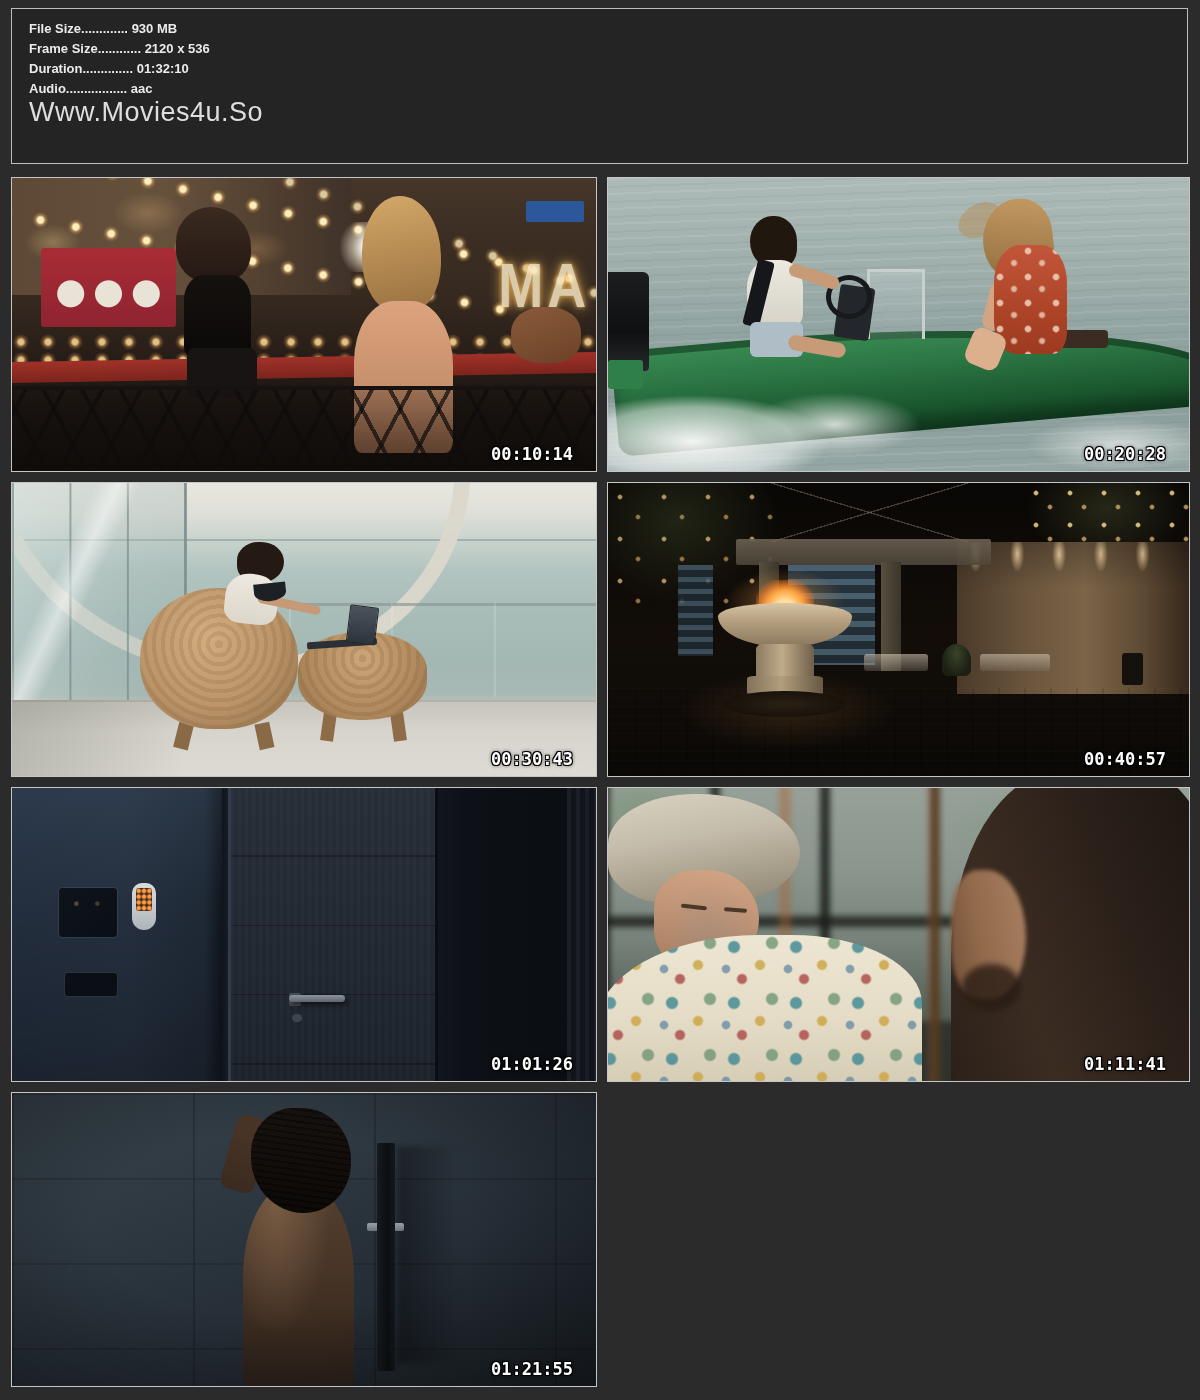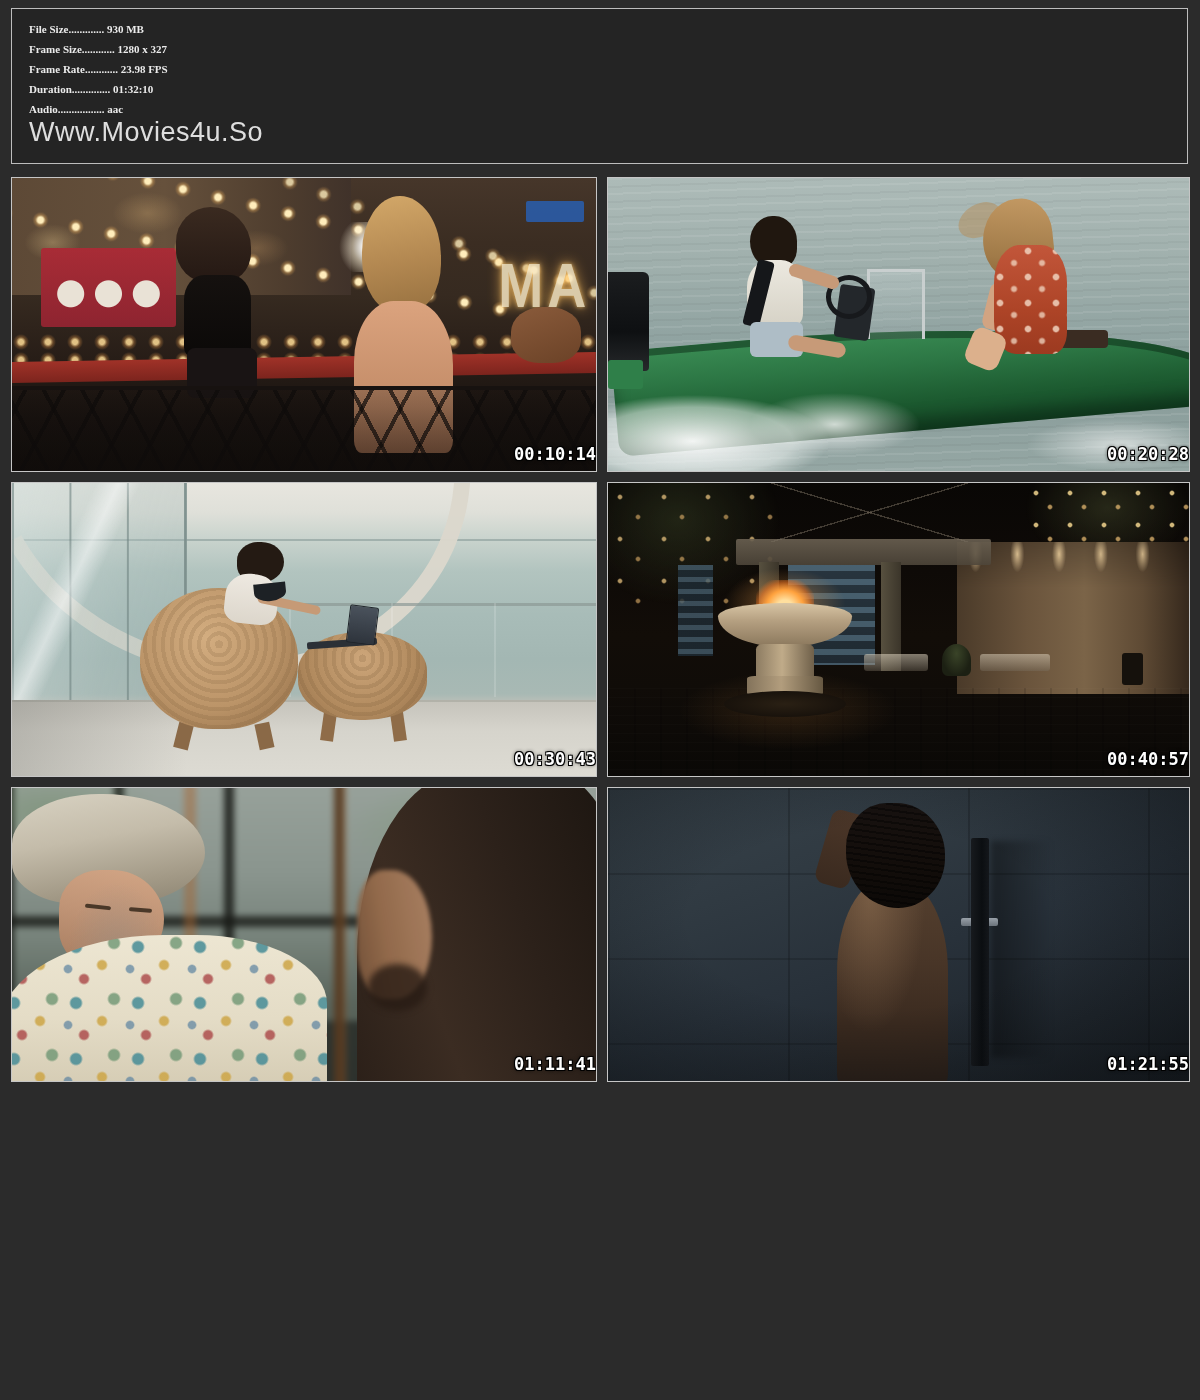--- a/index.html
+++ b/index.html
@@ -1,28 +1,28 @@
 <!DOCTYPE html>
 <html><head>
 <meta charset="utf-8">
 <style>
 *{margin:0;padding:0;box-sizing:border-box}
 html,body{width:1200px;height:1400px;overflow:hidden;background:#2b2b2b}
 .page{position:relative;width:1200px;height:1400px;background:#2b2b2b;font-family:"DejaVu Sans Mono",monospace}
 
 
 .info{position:absolute;left:11px;top:8px;width:1177px;height:156px;border:1px solid #bdbdbd;background:#242424;padding:10px 0 0 17px;overflow:hidden}
-.info-row{font-family:Liberation Serif, serif;font-weight:bold;font-size:11px;line-height:20px;color:#ebebeb;white-space:pre}
+.info-row{font-family:Liberation Sans, sans-serif;font-weight:bold;font-size:13px;line-height:20px;color:#ebebeb;white-space:pre}
 .watermark{font-family:"Liberation Sans",sans-serif;font-weight:400;font-size:27px;line-height:26px;color:#dedede;letter-spacing:.5px}
 
 
 .grid{position:absolute;left:11px;top:177px;display:grid;grid-template-columns:586px 583px;grid-template-rows:repeat(4,295px);gap:10px}
 .shot{position:relative;border:1px solid #c6c6c6;overflow:hidden;background:#15803d}
 .shot *{position:absolute}
-.ts{right:0;bottom:7px;font:bold 17px "DejaVu Sans Mono",monospace;color:#fff;z-index:9;
+.ts{right:23px;bottom:7px;font:bold 17px "DejaVu Sans Mono",monospace;color:#fff;z-index:9;
  text-shadow:-1px -1px 0 #000,1px -1px 0 #000,-1px 1px 0 #000,1px 1px 0 #000,0 0 4px #000}
 
 
 .s1{background:linear-gradient(180deg,#46362a 0%,#3b2d22 22%,#362a20 40%,#271d17 62%,#191310 82%,#14100d 100%)}
 .s1 .wall{left:0;top:0;width:58%;height:40%;background:
  radial-gradient(ellipse 40px 26px at 12% 55%,rgba(230,200,140,.35),transparent 70%),
  radial-gradient(ellipse 50px 30px at 40% 30%,rgba(220,180,120,.3),transparent 70%),
  radial-gradient(ellipse 46px 26px at 72% 60%,rgba(220,170,110,.25),transparent 70%),
  linear-gradient(90deg,#5d4936 0%,#66513c 45%,#4e3d2e 80%,#40322a 100%)}
 .s1 .banner{left:5%;top:24%;width:23%;height:27%;border-radius:3px;background:
@@ -243,22 +243,21 @@
 .s8 .bar{left:62.5%;top:17%;width:3%;height:78%;background:linear-gradient(90deg,#171a1e 0%,#0b0e11 60%,#14171b 100%);border-radius:2px}
 .s8 .vign{left:0;top:0;width:100%;height:100%;background:radial-gradient(ellipse at 45% 45%,transparent 40%,rgba(8,10,12,.5) 100%)}
 </style>
 </head>
 <body>
 
 <div class="page">
 
   <div class="info">
     <div class="info-row"><span>File Size</span><span>.............</span> <span>930 MB</span></div>
-    <div class="info-row"><span>Frame Size</span><span>............</span> <span>1280 x 327</span></div>
-    <div class="info-row"><span>Frame Rate</span><span>............</span> <span>23.98 FPS</span></div>
+    <div class="info-row"><span>Frame Size</span><span>............</span> <span>2120 x 536</span></div>
     <div class="info-row"><span>Duration</span><span>..............</span> <span>01:32:10</span></div>
     <div class="info-row"><span>Audio</span><span>.................</span> <span>aac</span></div>
     <div class="watermark">Www.Movies4u.So</div>
   </div>
 
   <div class="grid">
 
     <div class="shot s1" title="two women at night market rooftop bar, phone flash">
       <div class="wall"></div>
       <div class="banner"></div>
@@ -347,20 +346,33 @@
       <div class="flameglow"></div>
       <div class="flames"></div>
       <div class="bowlf"></div>
       <div class="pedestal"></div>
       <div class="pedestal2"></div>
       <div class="mound"></div>
       <span class="ts">00:40:57</span>
     </div>
 
 
+    <div class="shot s6" title="dark hallway with door, handle and lit keypad">
+      <div class="wallgrad"></div>
+      <div class="door"></div>
+      <div class="switch1"></div>
+      <div class="remote"></div>
+      <div class="keypad"></div>
+      <div class="switch2"></div>
+      <div class="handlebase"></div>
+      <div class="handle"></div>
+      <div class="keyhole"></div>
+      <div class="curtain"></div>
+      <span class="ts">01:01:26</span>
+    </div>
 
     <div class="shot s7" title="older man in floral shirt talking to long-haired man">
       <div class="bg"></div>
       <div class="m1hair"></div>
       <div class="m1face"></div>
       <div class="m1eye1"></div>
       <div class="m1eye2"></div>
       <div class="m1mouth"></div>
       <div class="shirt"></div>
       <div class="m2"></div>

